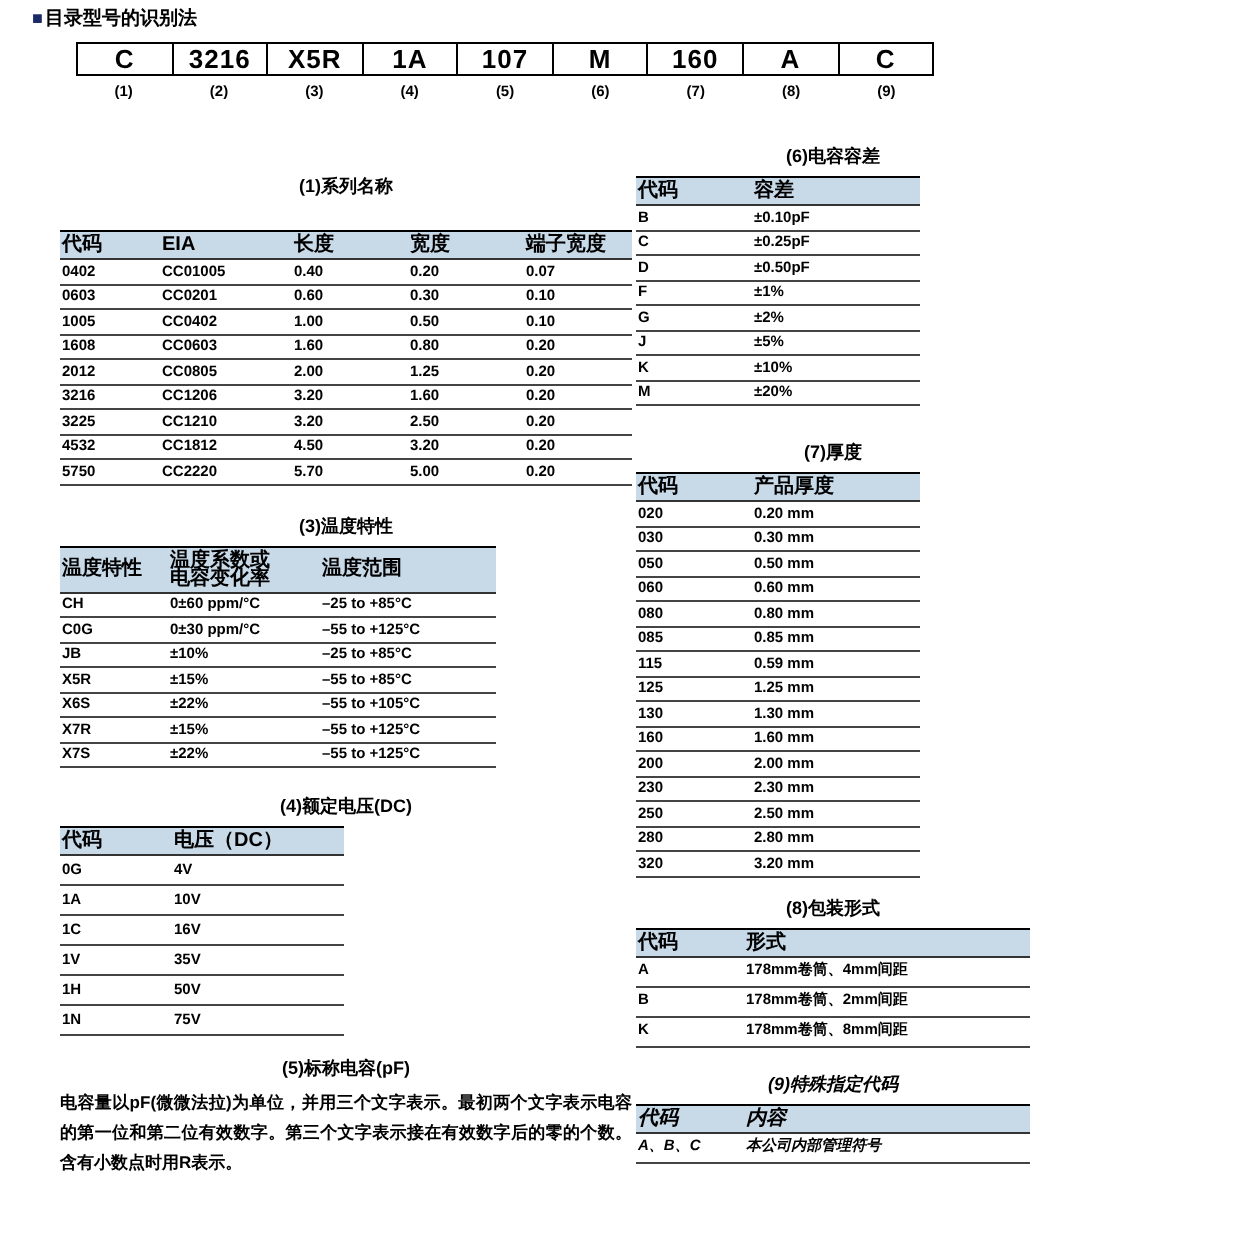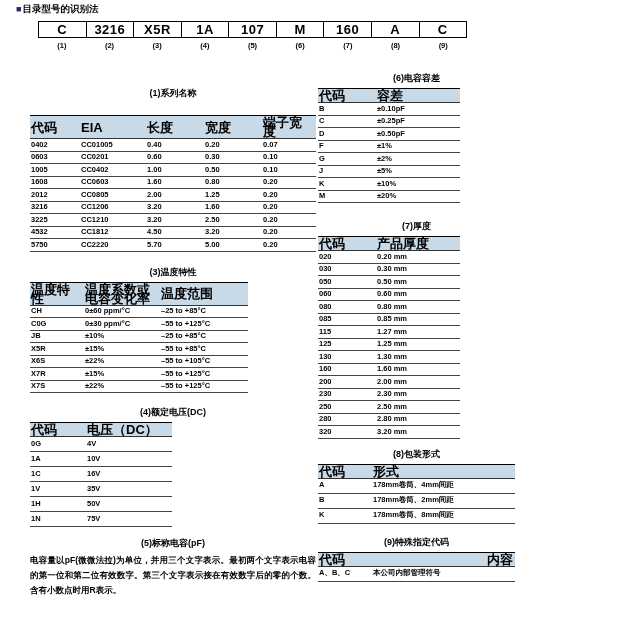--- a/index.html
+++ b/index.html
@@ -37,21 +37,21 @@
   .col { position: absolute; }
   .col-left  { left: 30px; top: 87px; width: 286px; }
   .col-right { left: 318px; top: 72px; width: 197px; }
 
   .sec-title { font-size: 9px; font-weight: bold; white-space: nowrap; text-align: center; }
 
   
   table { border-collapse: collapse; table-layout: fixed; margin-top: 3px; }
   th {
     background: var(--header-bg, #c8d9e8);
-    text-align: left; font-size: 13px; font-weight: bold;
+    text-align: left; font-size: 10px; font-weight: bold;
     white-space: pre-line; vertical-align: middle;
     padding: 2px 2px 2px 1px;
     border-top: 1.2px solid #000;
     border-bottom: 1px solid #333;
     line-height: 9px;
   }
   td {
     font-size: 7.5px; font-weight: bold;
     padding: 1.5px 2px 1.5px 1px;
     border-bottom: 1px solid #444;
@@ -59,21 +59,21 @@
     line-height: 8.5px;
   }
   .t-tall td { padding: 2.75px 2px 2.75px 1px; }
 
   #sec2 { margin-top: 15px; }
   #sec3 { margin-top: 14px; }
   #sec4 { margin-top: 13px; }
   #sec5 { margin-top: 10px; }
   #sec7 { margin-top: 17px; }
   #sec8 { margin-top: 9px; }
-  #sec9 { margin-top: 12px; }
+  #sec9 { margin-top: 12px; font-style: italic; }
 
   .t-s2 { width: 286px; }
   .t-s3 { width: 218px; }
   .t-s4 { width: 142px; }
   .t-s6 { width: 142px; }
   .t-s7 { width: 142px; }
   .t-s8 { width: 197px; }
   .t-s9 { width: 197px; }
 
   
@@ -373,21 +373,21 @@
             <tr>
               <td>080</td>
               <td>0.80 mm</td>
             </tr>
             <tr>
               <td>085</td>
               <td>0.85 mm</td>
             </tr>
             <tr>
               <td>115</td>
-              <td>1.27 mm</td>
+              <td>0.59 mm</td>
             </tr>
             <tr>
               <td>125</td>
               <td>1.25 mm</td>
             </tr>
             <tr>
               <td>130</td>
               <td>1.30 mm</td>
             </tr>
             <tr>
@@ -443,21 +443,21 @@
           </tbody>
         </table>
     </div>
 
     <div class="section" id="sec9">
       <div class="sec-title">(9)特殊指定代码</div>
       <table class="t-s9 t-tall">
           <thead>
             <tr>
               <th style="width: 54px;">代码</th>
-              <th style="width: 143px; text-align: right;">内容</th>
+              <th style="width: 143px;">内容</th>
             </tr>
           </thead>
           <tbody>
             <tr>
               <td>A、B、C</td>
               <td>本公司内部管理符号</td>
             </tr>
           </tbody>
         </table>
     </div>

